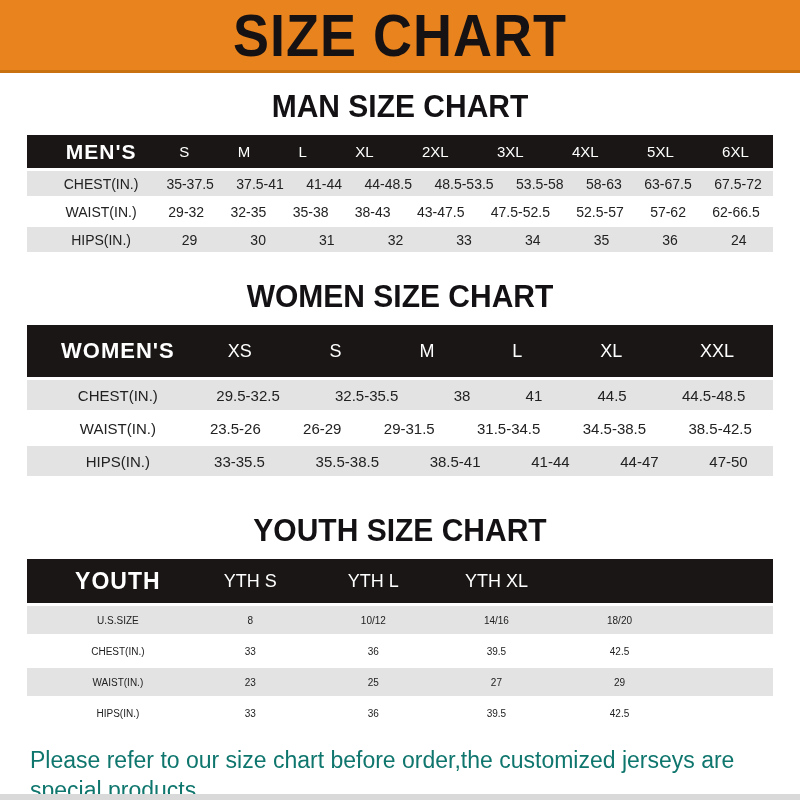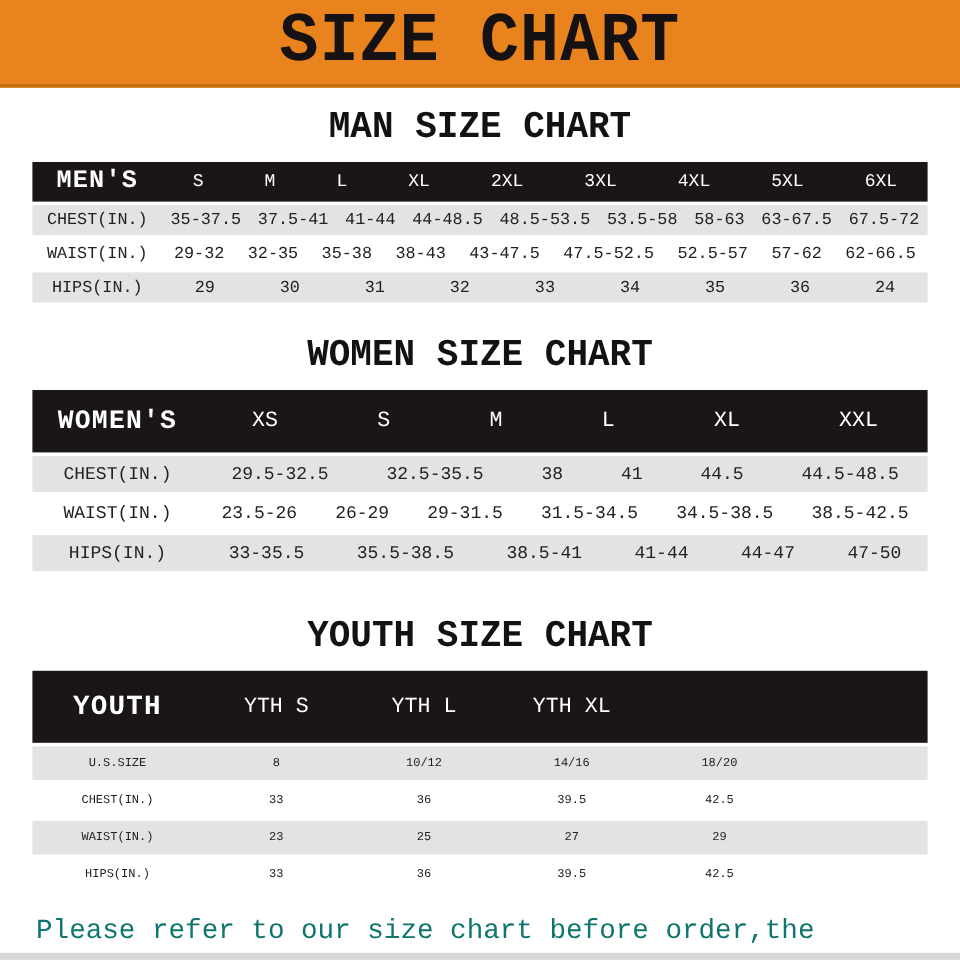--- a/index.html
+++ b/index.html
@@ -7,21 +7,20 @@
     padding: 0;
     background: #ffffff;
     font-family: "Liberation Sans", sans-serif;
   }
   .page {
     position: relative;
     width: 800px;
     height: 800px;
     background: #ffffff;
     overflow: hidden;
-    font-family: Liberation Mono, monospace;
   }
 
   
   .banner {
     height: 70px;
     background: #E8831E;
     border-bottom: 3px solid #C9700F;
     display: flex;
     align-items: center;
     justify-content: center;
@@ -64,20 +63,21 @@
   }
   .trow.gray  { background: #E3E3E3; }
   .trow.white { background: #ffffff; }
   .cell {
     text-align: center;
     white-space: nowrap;
   }
   .c-label {
     flex: 0 0 14.5%;
     font-weight: 700;
+    margin-left: 20px;
   }
   .c-data { flex: 1 1 auto; }
 
   
   .tbl-men .trow.header { height: 33px; }
   .tbl-men .trow.header .c-label { font-size: 21px; letter-spacing: 1px; }
   .tbl-men .trow.header .c-data  { font-size: 15px; font-weight: 500; }
   .tbl-men .trow.data { height: 25px; font-size: 14px; color: #222; }
   .tbl-men .trow.data .c-label { font-weight: 400; }
 
@@ -85,21 +85,21 @@
   .tbl-women .c-label { flex: 0 0 19%; }
   .tbl-women .trow.header { height: 52px; }
   .tbl-women .trow.header .c-label { font-size: 22px; letter-spacing: 1px; }
   .tbl-women .trow.header .c-data  { font-size: 18px; font-weight: 500; }
   .tbl-women .trow.data { height: 30px; font-size: 15px; color: #222; }
   .tbl-women .trow.data .c-label { font-weight: 400; }
 
   
   .tbl-youth .c-label { flex: 0 0 19%; }
   .tbl-youth .c-data  { flex: 0 0 16.5%; }
-  .tbl-youth .trow.header { height: 60px; }
+  .tbl-youth .trow.header { height: 44px; }
   .tbl-youth .trow.header .c-label { font-size: 23px; letter-spacing: 1px; }
   .tbl-youth .trow.header .c-data  { font-size: 18px; font-weight: 500; }
   .tbl-youth .trow.data { height: 28px; font-size: 10px; color: #222; }
   .tbl-youth .trow.data .c-label { font-weight: 400; }
 
   
   .footer-note {
     margin: 18px 20px 0 30px;
   }
   .footer-note p {

